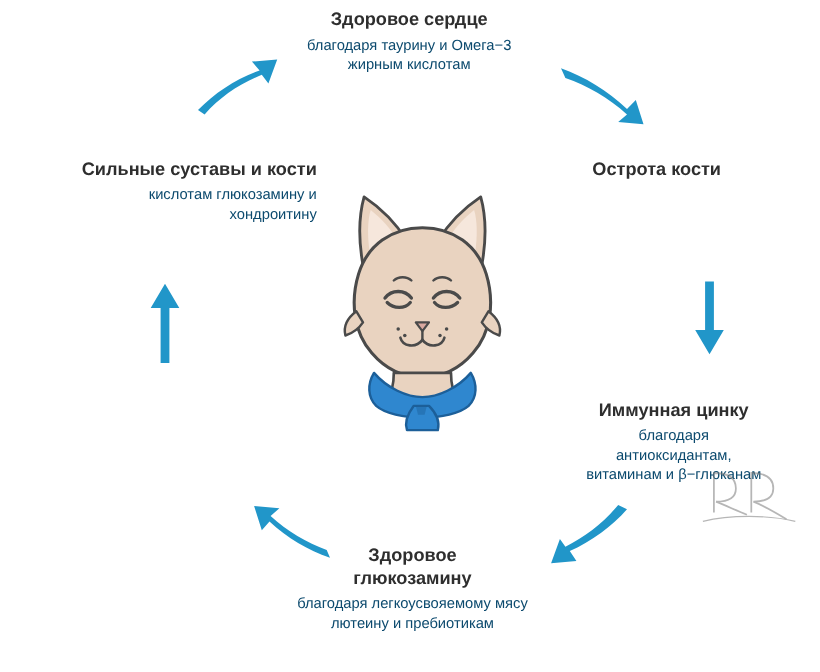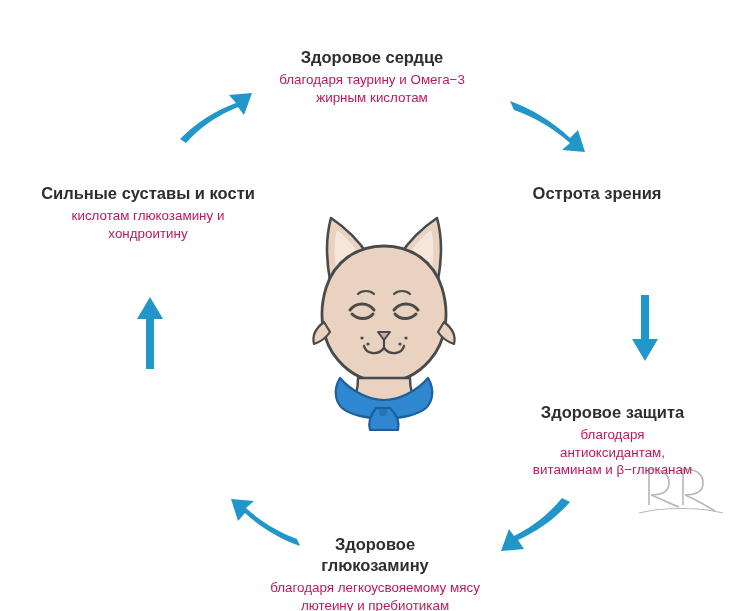--- a/index.html
+++ b/index.html
@@ -12,48 +12,47 @@
     background: #ffffff;
     font-family: "Liberation Sans", sans-serif;
     color: #3b3b3b;
     overflow: hidden;
     position: relative;
   }
   #stage {
     position: relative;
     width: 745px;
     height: 486px;
-    margin-top: 39px;
   }
   .node {
     position: absolute;
     text-align: center;
   }
   .node .title {
     font-size: 16.5px;
     font-weight: bold;
     color: #2e2e2e;
     line-height: 1.28;
     margin-bottom: 3px;
     white-space: pre-line;
   }
   .node .desc {
     font-size: 13.4px;
-    color: #be185d;
+    color: #0c4a6e;
     line-height: 1.32;
     white-space: pre-line;
   }
 
   
   #node-heart      { left: 232px; top: 8px;   width: 280px; }
   #node-vision     { left: 482px; top: 144px; width: 230px; }
   #node-immune     { left: 505px; top: 363px; width: 215px; }
   #node-digestion  { left: 250px; top: 495px; width: 250px; }
   #node-skin       { left: 45px;  top: 363px; width: 225px; }
-  #node-joints     { left: 8px;   top: 144px; width: 280px; }
+  #node-joints     { left: 8px;   top: 144px; width: 280px; text-align: right; }
 
   
   #arrows {
     position: absolute;
     left: 0; top: 0;
     width: 745px; height: 611px;
     pointer-events: none;
   }
 
   
@@ -154,25 +153,25 @@
     <path d="M78,206 L88,206 L86,214 L80,214 Z" fill="#1c5f99" opacity="0.45"></path>
   </svg>
 
   <div class="node" id="node-heart">
     <div class="title">Здоровое сердце</div>
     <div class="desc">благодаря таурину и Омега−3
 жирным кислотам</div>
   </div>
 
   <div class="node" id="node-vision">
-    <div class="title">Острота зрения</div>
+    <div class="title">Острота кости</div>
   </div>
 
   <div class="node" id="node-immune">
-    <div class="title">Здоровое защита</div>
+    <div class="title">Иммунная цинку</div>
     <div class="desc">благодаря
 антиоксидантам,
 витаминам и β−глюканам</div>
   </div>
 
   <div class="node" id="node-digestion">
     <div class="title">Здоровое
 глюкозамину</div>
     <div class="desc">благодаря легкоусвояемому мясу
 лютеину и пребиотикам</div>

